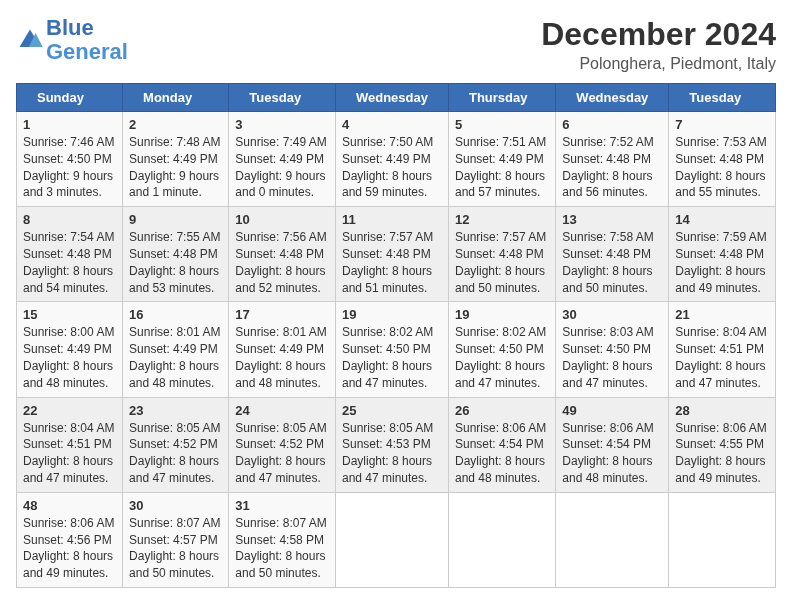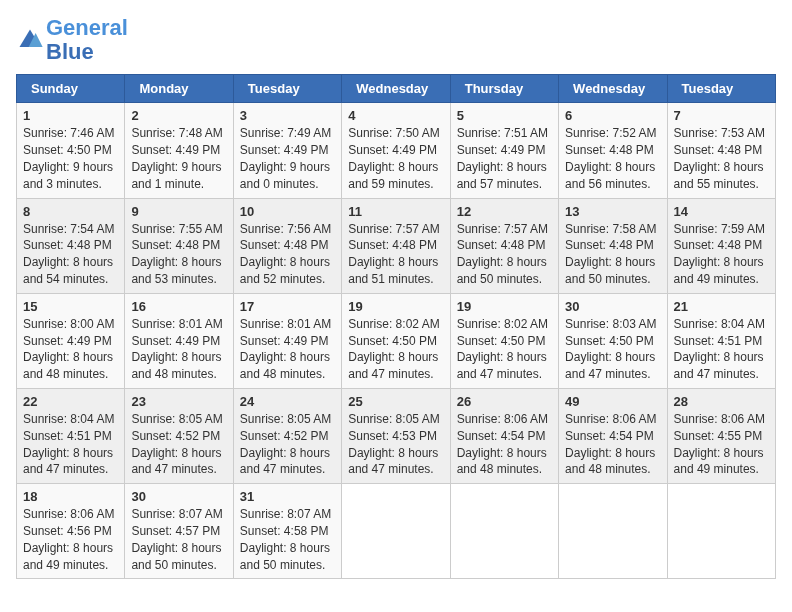--- a/index.html
+++ b/index.html
@@ -49,21 +49,21 @@
     }
     table {
       width: 100%;
       border-collapse: collapse;
       font-size: 11px;
     }
     thead tr th {
       background-color: #3a6eb5;
       color: #fff;
       text-align: left;
-      padding: 6px 14px;
+      padding: 6px 20px;
       font-size: 13px;
       font-weight: bold;
       border: 1px solid #2d5a9a;
     }
     tbody tr td {
       vertical-align: top;
       padding: 5px 6px;
       border: 1px solid #ccc;
       min-height: 70px;
       width: 14.28%;
@@ -94,23 +94,27 @@
 </head>
 <body>
 
 <div class="header-area">
   <div class="logo">
     <svg class="logo-icon" viewBox="0 0 40 40">
       <polygon points="20,5 35,30 5,30" fill="#3a6eb5"></polygon>
       <polygon points="28,10 38,30 18,30" fill="#5a9fd4"></polygon>
     </svg>
     <div class="logo-text">
+      <div><span style="color:#3a6eb5">Blue</span></div>
       <div><span>General</span></div>
-      <div><span style="color:#3a6eb5">Blue</span></div>
     </div>
+  </div>
+  <div class="title-area">
+    <div class="month-title">December 2024</div>
+    <div class="location-title">Polonghera, Piedmont, Italy</div>
   </div>
 </div>
 
 <table>
   <thead>
     <tr>
       <th>Sunday</th>
       <th>Monday</th>
       <th>Tuesday</th>
       <th>Wednesday</th>
@@ -178,21 +182,21 @@
         <td><span class="day-num">25</span>
         <span class="day-detail">Sunrise: 8:05 AM<br>Sunset: 4:53 PM<br>Daylight: 8 hours and 47 minutes.</span></td>
         <td><span class="day-num">26</span>
         <span class="day-detail">Sunrise: 8:06 AM<br>Sunset: 4:54 PM<br>Daylight: 8 hours and 48 minutes.</span></td>
         <td><span class="day-num">49</span>
         <span class="day-detail">Sunrise: 8:06 AM<br>Sunset: 4:54 PM<br>Daylight: 8 hours and 48 minutes.</span></td>
         <td><span class="day-num">28</span>
         <span class="day-detail">Sunrise: 8:06 AM<br>Sunset: 4:55 PM<br>Daylight: 8 hours and 49 minutes.</span></td>
       </tr>
       <tr>
-        <td><span class="day-num">18</span>
+        <td><span class="day-num">48</span>
         <span class="day-detail">Sunrise: 8:06 AM<br>Sunset: 4:56 PM<br>Daylight: 8 hours and 49 minutes.</span></td>
         <td><span class="day-num">30</span>
         <span class="day-detail">Sunrise: 8:07 AM<br>Sunset: 4:57 PM<br>Daylight: 8 hours and 50 minutes.</span></td>
         <td><span class="day-num">31</span>
         <span class="day-detail">Sunrise: 8:07 AM<br>Sunset: 4:58 PM<br>Daylight: 8 hours and 50 minutes.</span></td>
         <td class="empty-cell"></td>
         <td class="empty-cell"></td>
         <td class="empty-cell"></td>
         <td class="empty-cell"></td>
       </tr>

